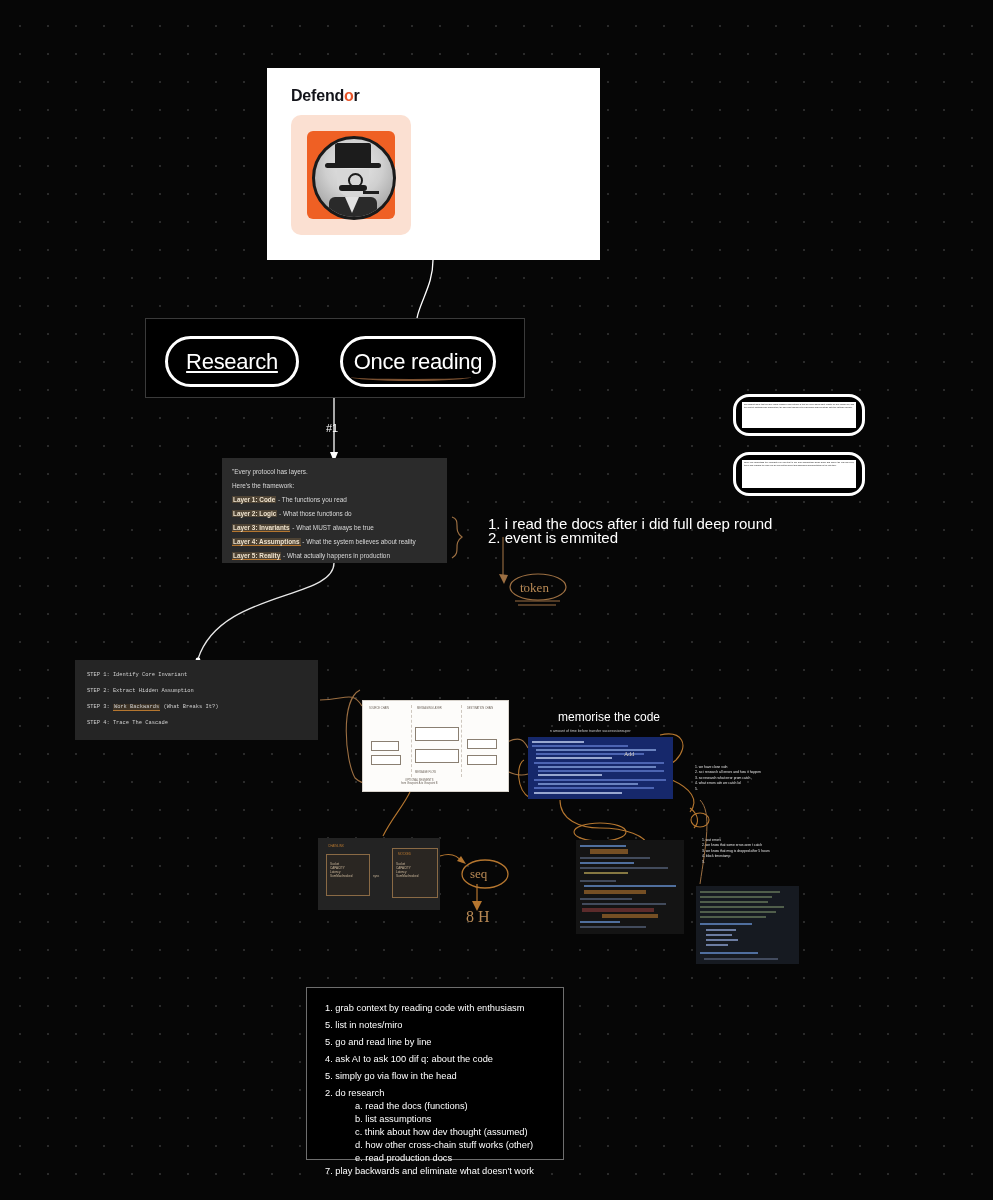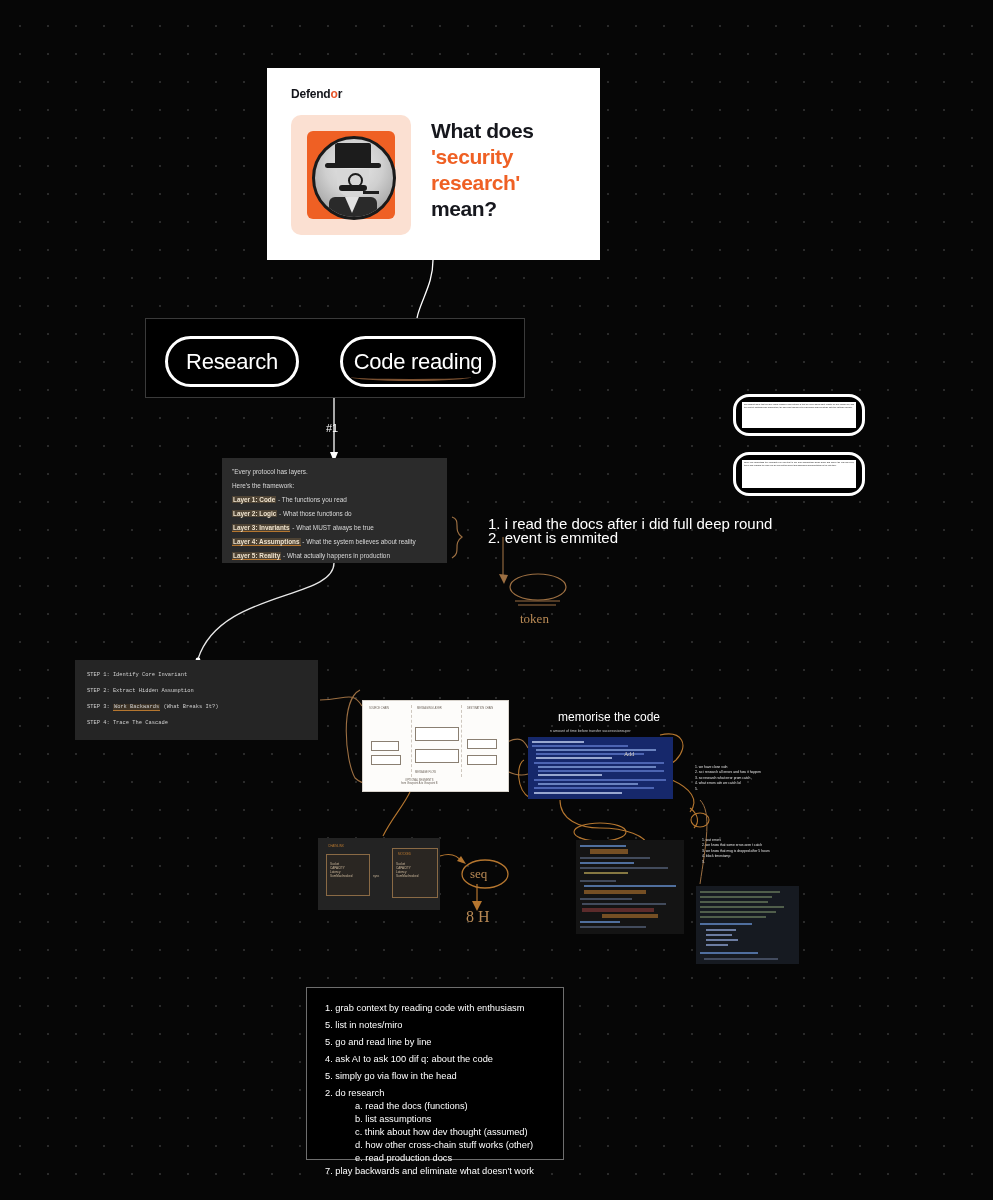--- a/index.html
+++ b/index.html
@@ -4,21 +4,21 @@
 <style>
   html,body{margin:0;padding:0;background:#050505;}
   body{width:993px;height:1200px;overflow:hidden;font-family:"Liberation Sans",sans-serif;}
   #canvas{position:relative;width:993px;height:1200px;background:#060606;
     background-image:radial-gradient(circle, #2a2a2a 1px, transparent 1.2px);
     background-size:28px 28px;background-position:6px 12px;overflow:hidden;}
   .abs{position:absolute;}
 
   
   #titlecard{left:267px;top:68px;width:333px;height:192px;background:#ffffff;overflow:hidden;}
-  #titlecard .brand{position:absolute;left:24px;top:19px;font-size:12px;font-weight:bold;
+  #titlecard .brand{position:absolute;left:24px;top:19px;font-size:16px;font-weight:bold;
     color:#13141a;letter-spacing:-.2px;}
   #titlecard .brand .o{color:#e8552a;}
   .avatar-wrap{position:absolute;left:24px;top:47px;width:120px;height:120px;background:#fbe0d2;border-radius:10px;}
   .avatar-in{position:absolute;left:16px;top:16px;width:88px;height:88px;background:#ef6024;border-radius:6px;}
   .avatar-circ{position:absolute;left:5px;top:5px;width:78px;height:78px;border-radius:50%;
     background:radial-gradient(circle at 50% 35%,#e9e9e9 0%,#cfcfcf 45%,#8d8d8d 100%);
     border:3px solid #1a1a1a;overflow:hidden;}
   .hat{position:absolute;left:20px;top:4px;width:36px;height:22px;background:#1c1c1c;border-radius:2px;}
   .hatbrim{position:absolute;left:10px;top:24px;width:56px;height:5px;background:#1c1c1c;border-radius:3px;}
   .face{position:absolute;left:22px;top:30px;width:32px;height:28px;background:#d7d7d7;border-radius:0 0 14px 14px;}
@@ -29,21 +29,21 @@
   .collar{position:absolute;left:30px;top:58px;width:14px;height:16px;background:#e3e3e3;
     clip-path:polygon(0 0,100% 0,50% 100%);}
   #titlecard h1{position:absolute;left:164px;top:50px;margin:0;font-size:21px;line-height:26px;
     font-weight:bold;color:#16171d;letter-spacing:-.4px;}
   #titlecard h1 .hl{color:#ef6024;}
 
   
   #researchframe{left:145px;top:318px;width:378px;height:78px;background:#000;border:1px solid #3a3a3a;}
   .pill{position:absolute;border:3px solid #fff;border-radius:26px;background:#000;
     display:flex;align-items:center;justify-content:center;color:#fff;font-size:22px;letter-spacing:-.3px;}
-  #pill-research{left:165px;top:336px;width:128px;height:45px;}
+  #pill-research{left:165px;top:336px;width:128px;height:45px;text-decoration:underline;}
   #pill-code{left:340px;top:336px;width:150px;height:45px;}
   .underscribble{position:absolute;left:8px;top:34px;width:120px;height:6px;
     border-bottom:2px solid #7a5030;border-radius:50%;}
 
   .lbl-hash{left:326px;top:422px;color:#ffffff;font-size:11px;}
 
   
   #layers{left:222px;top:458px;width:225px;height:105px;background:#2b2b2b;padding:0;}
   #layers .ln{position:absolute;left:10px;font-size:6.4px;color:#d8d8d8;white-space:nowrap;}
   #layers .ln b{color:#f0e4cf;background:#4e4334;padding:0 1px;}
@@ -163,33 +163,28 @@
             <div class="hatbrim"></div>
             <div class="face"></div>
           <div class="mono-l"></div>
             <div class="stache"></div>
             <div class="pipe"></div>
           <div class="torso"></div>
             <div class="collar"></div>
         </div>
       </div>
     </div>
-    <h1>
-      <span>What does</span><br>
-      <span class="hl">'security research'</span><br>
-      <span>mean?</span>
-    </h1>
   </div>
 
   <div class="abs" id="researchframe"></div>
   <div class="pill" id="pill-research">
     <span>Research</span>
   </div>
   <div class="pill" id="pill-code">
-    <span>Code reading</span>
+    <span>Once reading</span>
     <div class="underscribble"></div>
   </div>
   <div class="abs lbl-hash">#1</div>
 
   <div class="abs" id="layers">
     <div class="ln" style="top:10px">"Every protocol has layers.</div>
     <div class="ln" style="top:24px">Here's the framework:</div>
     <div class="ln" style="top:38px"><b>Layer 1: Code</b> <span>- The functions you read</span></div>
     <div class="ln" style="top:52px"><b>Layer 2: Logic</b> <span>- What those functions do</span></div>
     <div class="ln" style="top:66px"><b class="ul-o">Layer 3: Invariants</b> <span>- What MUST always be true</span></div>
@@ -210,21 +205,21 @@
       </div>
   </div>
   <div class="abs wbox" id="wbox2">
     <div class="inner">
         <p>Once you understand the invariants you can start to see how assumptions break down and where the real risk lives; this is why reading the code line by line matters more than skimming documentation for the fifth time.</p>
       </div>
   </div>
 
   <div class="abs hand" id="note-read">1. i read the docs after i did full deep round
 2. event is emmited</div>
-  <div class="abs" style="left:520px;top:580px;color:#b98a55;font-size:13px;font-family:'Liberation Serif',serif;margin-top:31px;">token</div>
+  <div class="abs" style="left:520px;top:580px;color:#b98a55;font-size:13px;font-family:'Liberation Serif',serif;">token</div>
 
   <div class="abs" id="memtitle">memorise the code</div>
   <div class="abs" id="memsub">n amount of time before transfer successsionsuper</div>
   <div class="abs" id="bluecode">
     <div class="cl w" style="top:4px;width:52px"></div>
     <div class="cl" style="top:8px;width:96px"></div>
     <div class="cl g" style="top:12px;width:120px;left:8px"></div>
     <div class="cl" style="top:16px;width:108px;left:8px"></div>
     <div class="cl w" style="top:20px;width:76px;left:8px"></div>
     <div class="cl" style="top:25px;width:130px;left:6px"></div>

